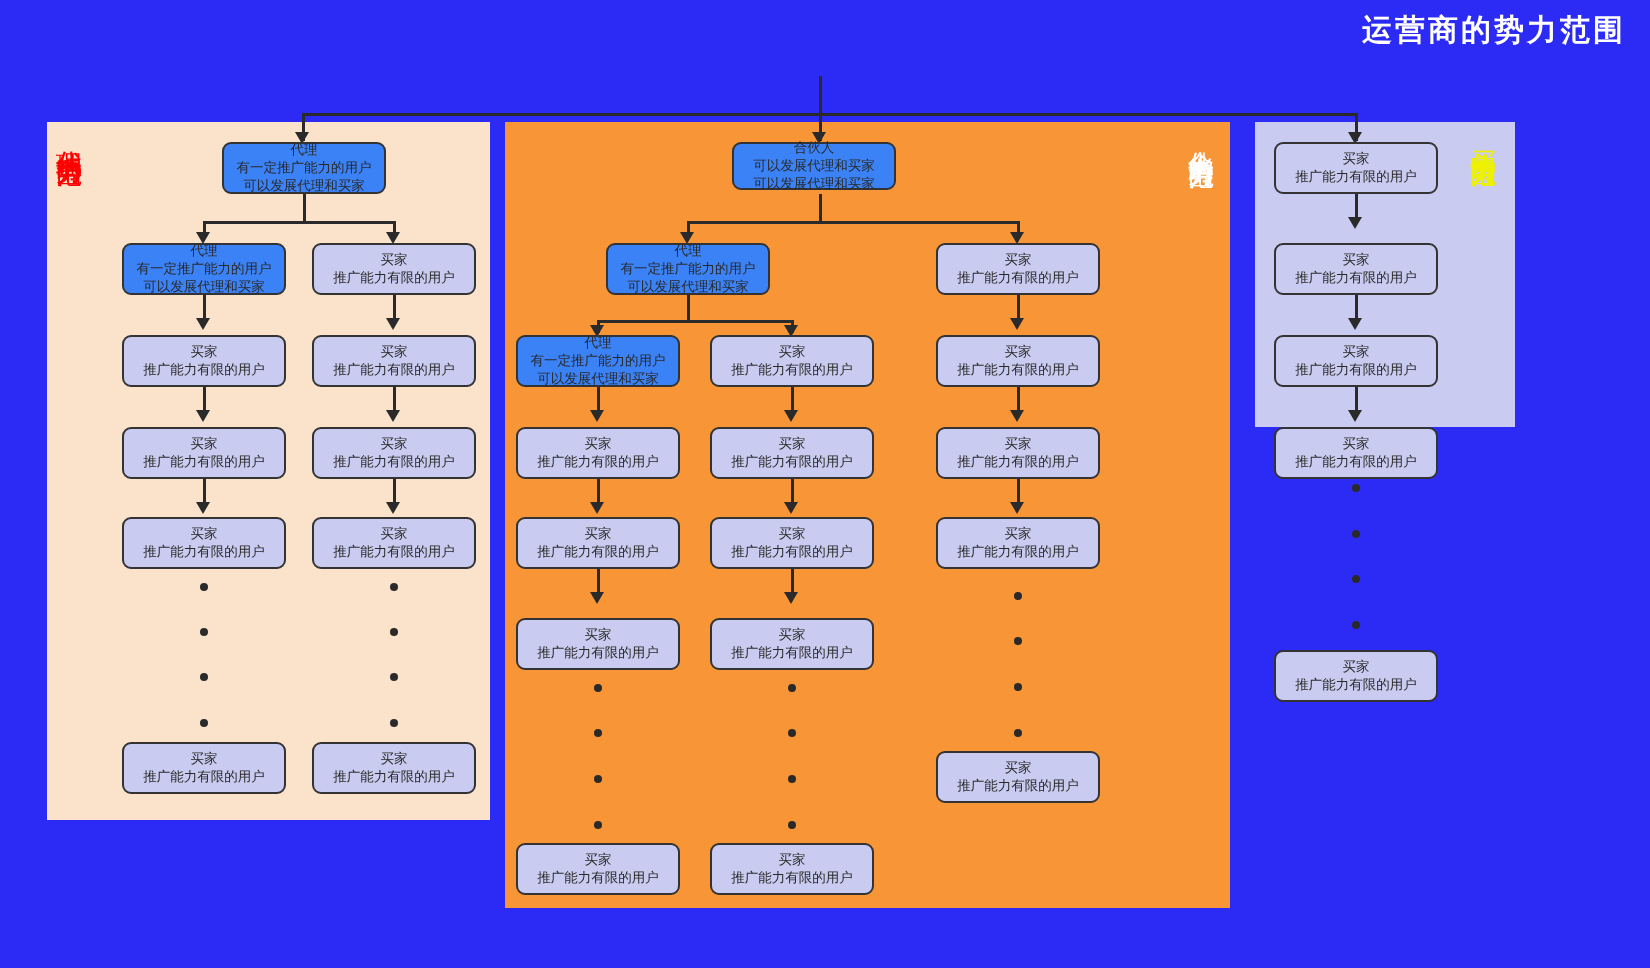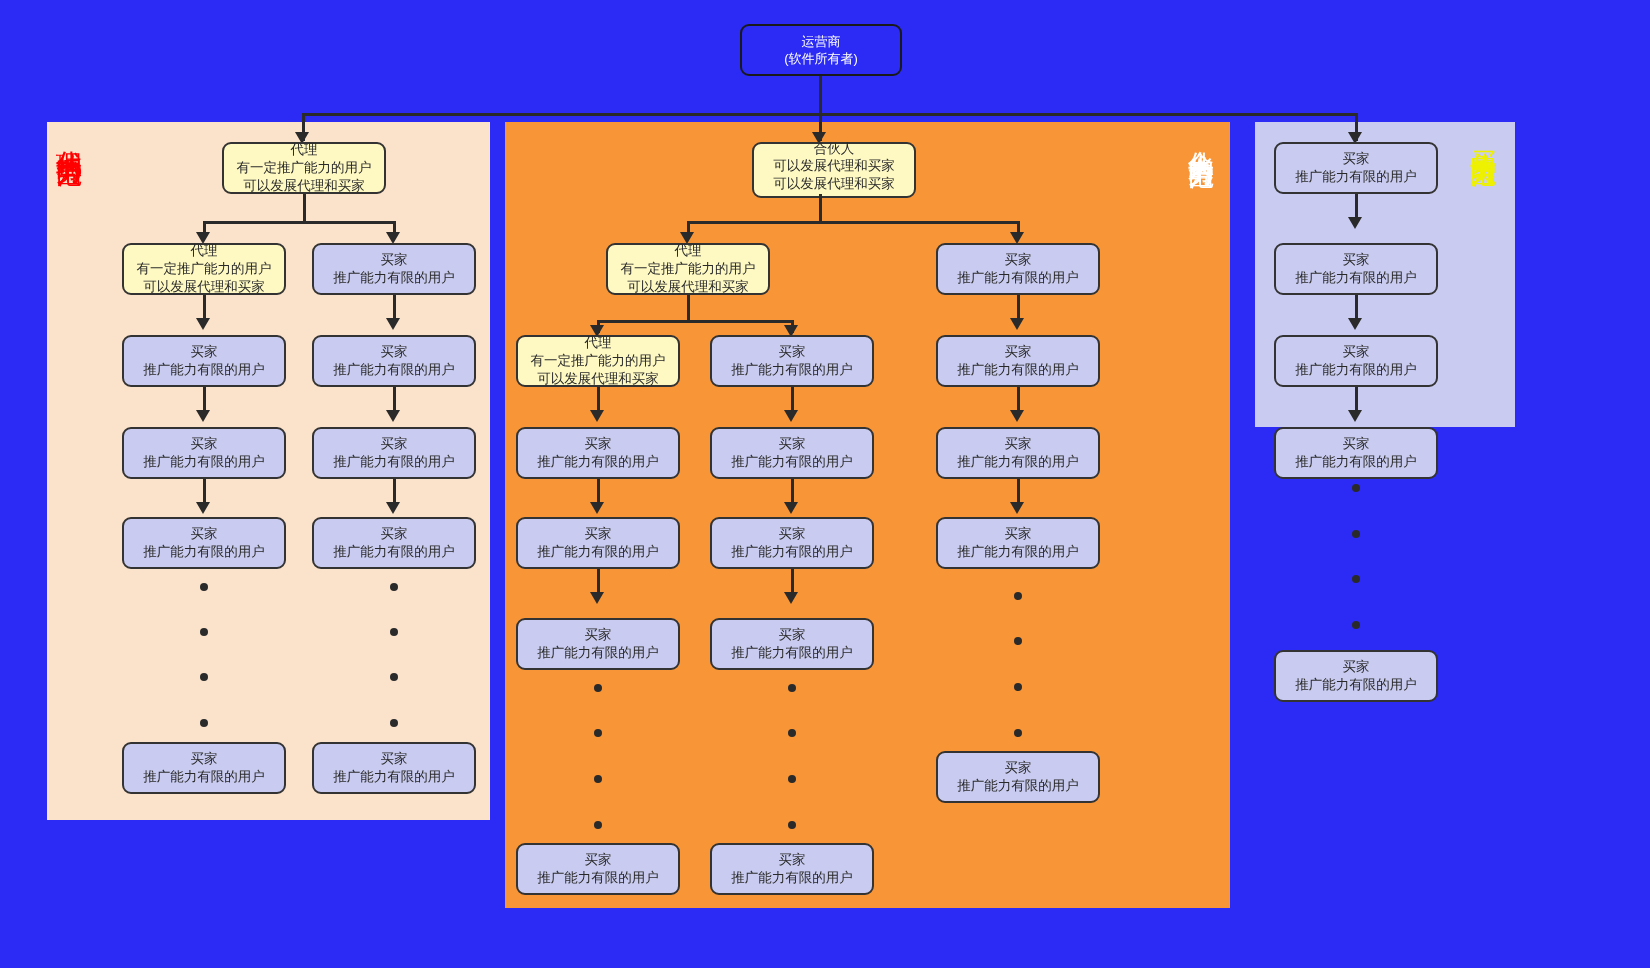--- a/index.html
+++ b/index.html
@@ -57,21 +57,21 @@
     text-align: center;
     display: flex;
     flex-direction: column;
     align-items: center;
     justify-content: center;
     padding: 3px 4px;
     white-space: nowrap;
   }
   .node .ln { display: block; }
   .node-root  { background: #2B2BF5; color: #FFFFFF; border-color: #1A1A1A; font-size: 13px; }
-  .node-agent { background: #fef9c3; }
+  .node-agent { background: #3b82f6; }
   .node-buyer { background: #C9CCF0; }
 
   
   .vline, .hline {
     position: absolute;
     background: #2A2A2A;
   }
   .vline { width: 2.5px; }
   .hline { height: 2.5px; }
   .arrow {
@@ -86,33 +86,30 @@
     width: 8px; height: 8px;
     border-radius: 50%;
     background: #2A2A2A;
   }
 </style>
 </head>
 <body>
 
 <div id="canvas">
 
+  <div class="page-title">运营商的势力范围</div>
 
   <div class="panel panel-left"></div>
   <div class="panel panel-middle"></div>
   <div class="panel panel-right"></div>
 
   <div class="panel-label label-left">代理的势力范围</div>
   <div class="panel-label label-middle">合伙人的势力范围</div>
   <div class="panel-label label-right">买家的势力范围</div>
 
-  <div class="node node-root" style="left:740px; top:24px; width:162px; height:52px;">
-    <span class="ln">运营商</span>
-    <span class="ln">(软件所有者)</span>
-  </div>
 
   <div class="vline" style="left:819px; top:76px; height:37px;"></div>
   <div class="hline" style="left:302px; top:113px; width:1055px;"></div>
   <div class="vline" style="left:302px; top:113px; height:28px;"></div>
   <div class="arrow" style="left:295px; top:132px;"></div>
   <div class="vline" style="left:819px; top:113px; height:28px;"></div>
   <div class="arrow" style="left:812px; top:132px;"></div>
   <div class="vline" style="left:1355px; top:113px; height:28px;"></div>
   <div class="arrow" style="left:1348px; top:132px;"></div>
 
@@ -193,21 +190,21 @@
   <div class="dot" style="left:390px; top:583px;"></div>
   <div class="dot" style="left:390px; top:628px;"></div>
   <div class="dot" style="left:390px; top:673px;"></div>
   <div class="dot" style="left:390px; top:719px;"></div>
 
   <div class="node node-buyer" style="left:312px; top:742px; width:164px; height:52px;">
     <span class="ln">买家</span>
     <span class="ln">推广能力有限的用户</span>
   </div>
 
-  <div class="node node-agent" style="left:752px; top:142px; width:164px; height:56px;justify-content:flex-end;">
+  <div class="node node-agent" style="left:732px; top:142px; width:164px; height:48px;">
     <span class="ln">合伙人</span>
     <span class="ln">可以发展代理和买家</span>
     <span class="ln">可以发展代理和买家</span>
   </div>
 
   <div class="vline" style="left:819px; top:194px; height:27px;"></div>
   <div class="hline" style="left:687px; top:221px; width:332px;"></div>
   <div class="vline" style="left:687px; top:221px; height:16px;"></div>
   <div class="arrow" style="left:680px; top:232px;"></div>
   <div class="vline" style="left:1017px; top:221px; height:16px;"></div>

